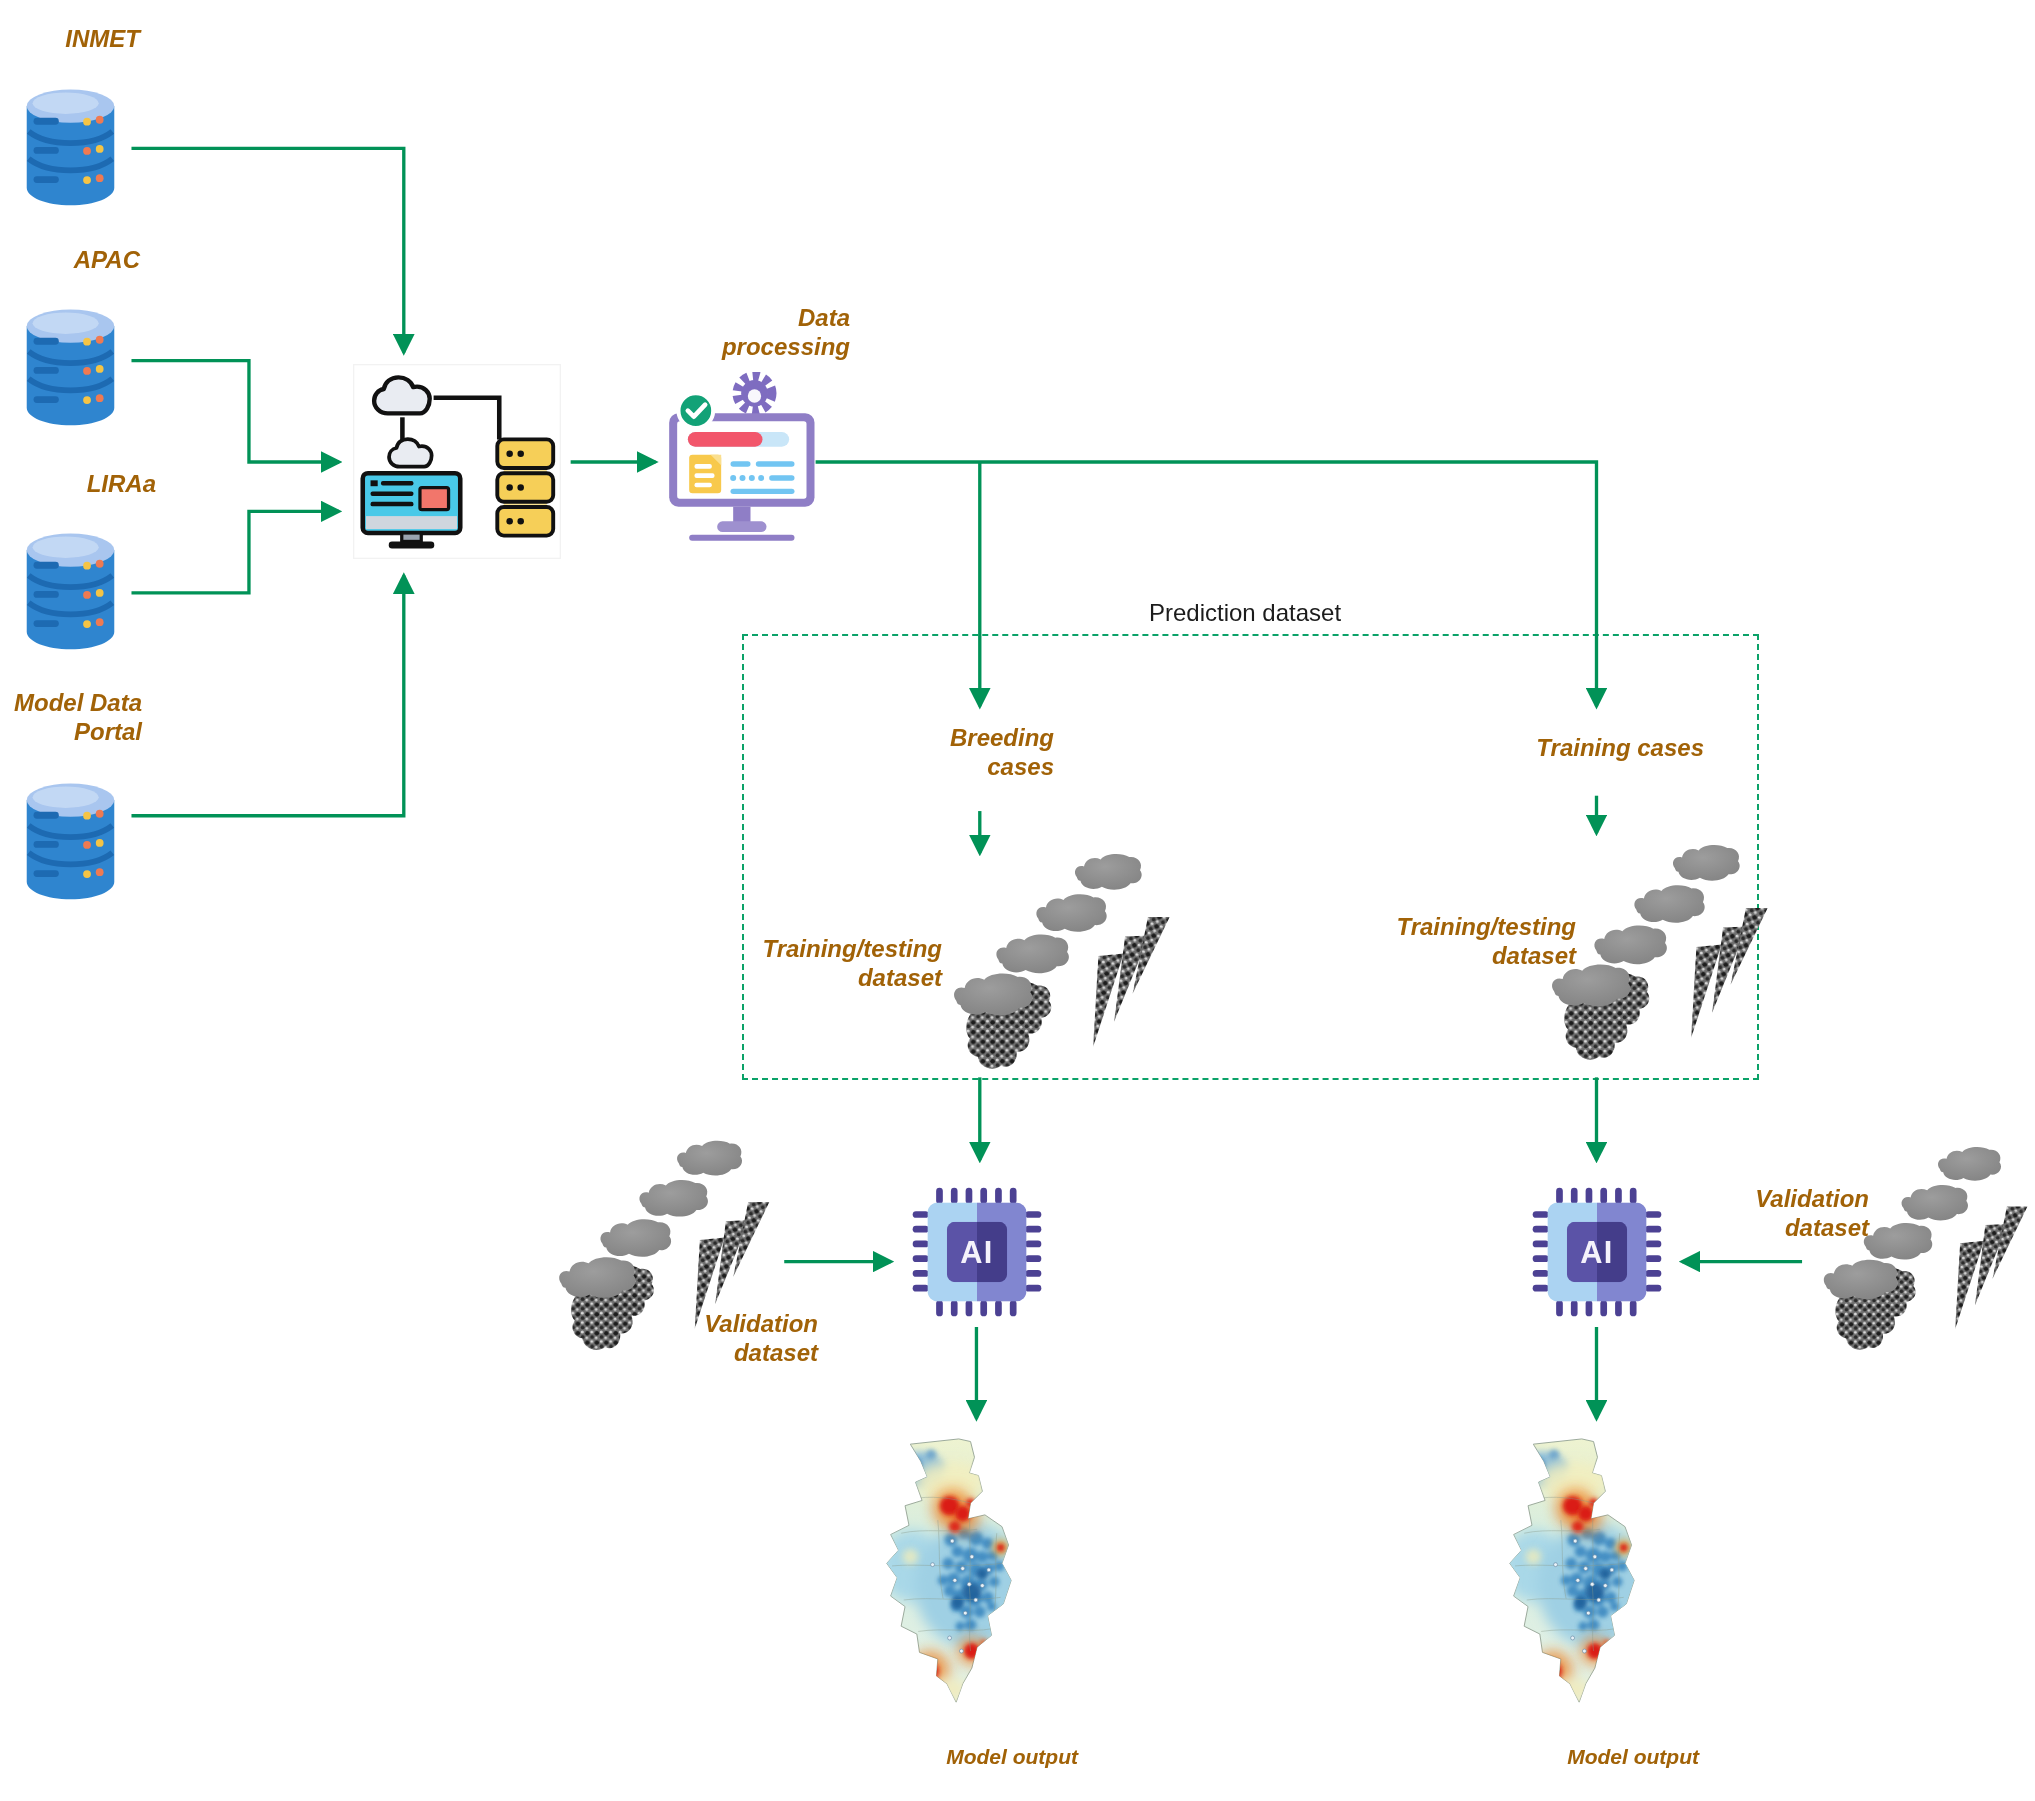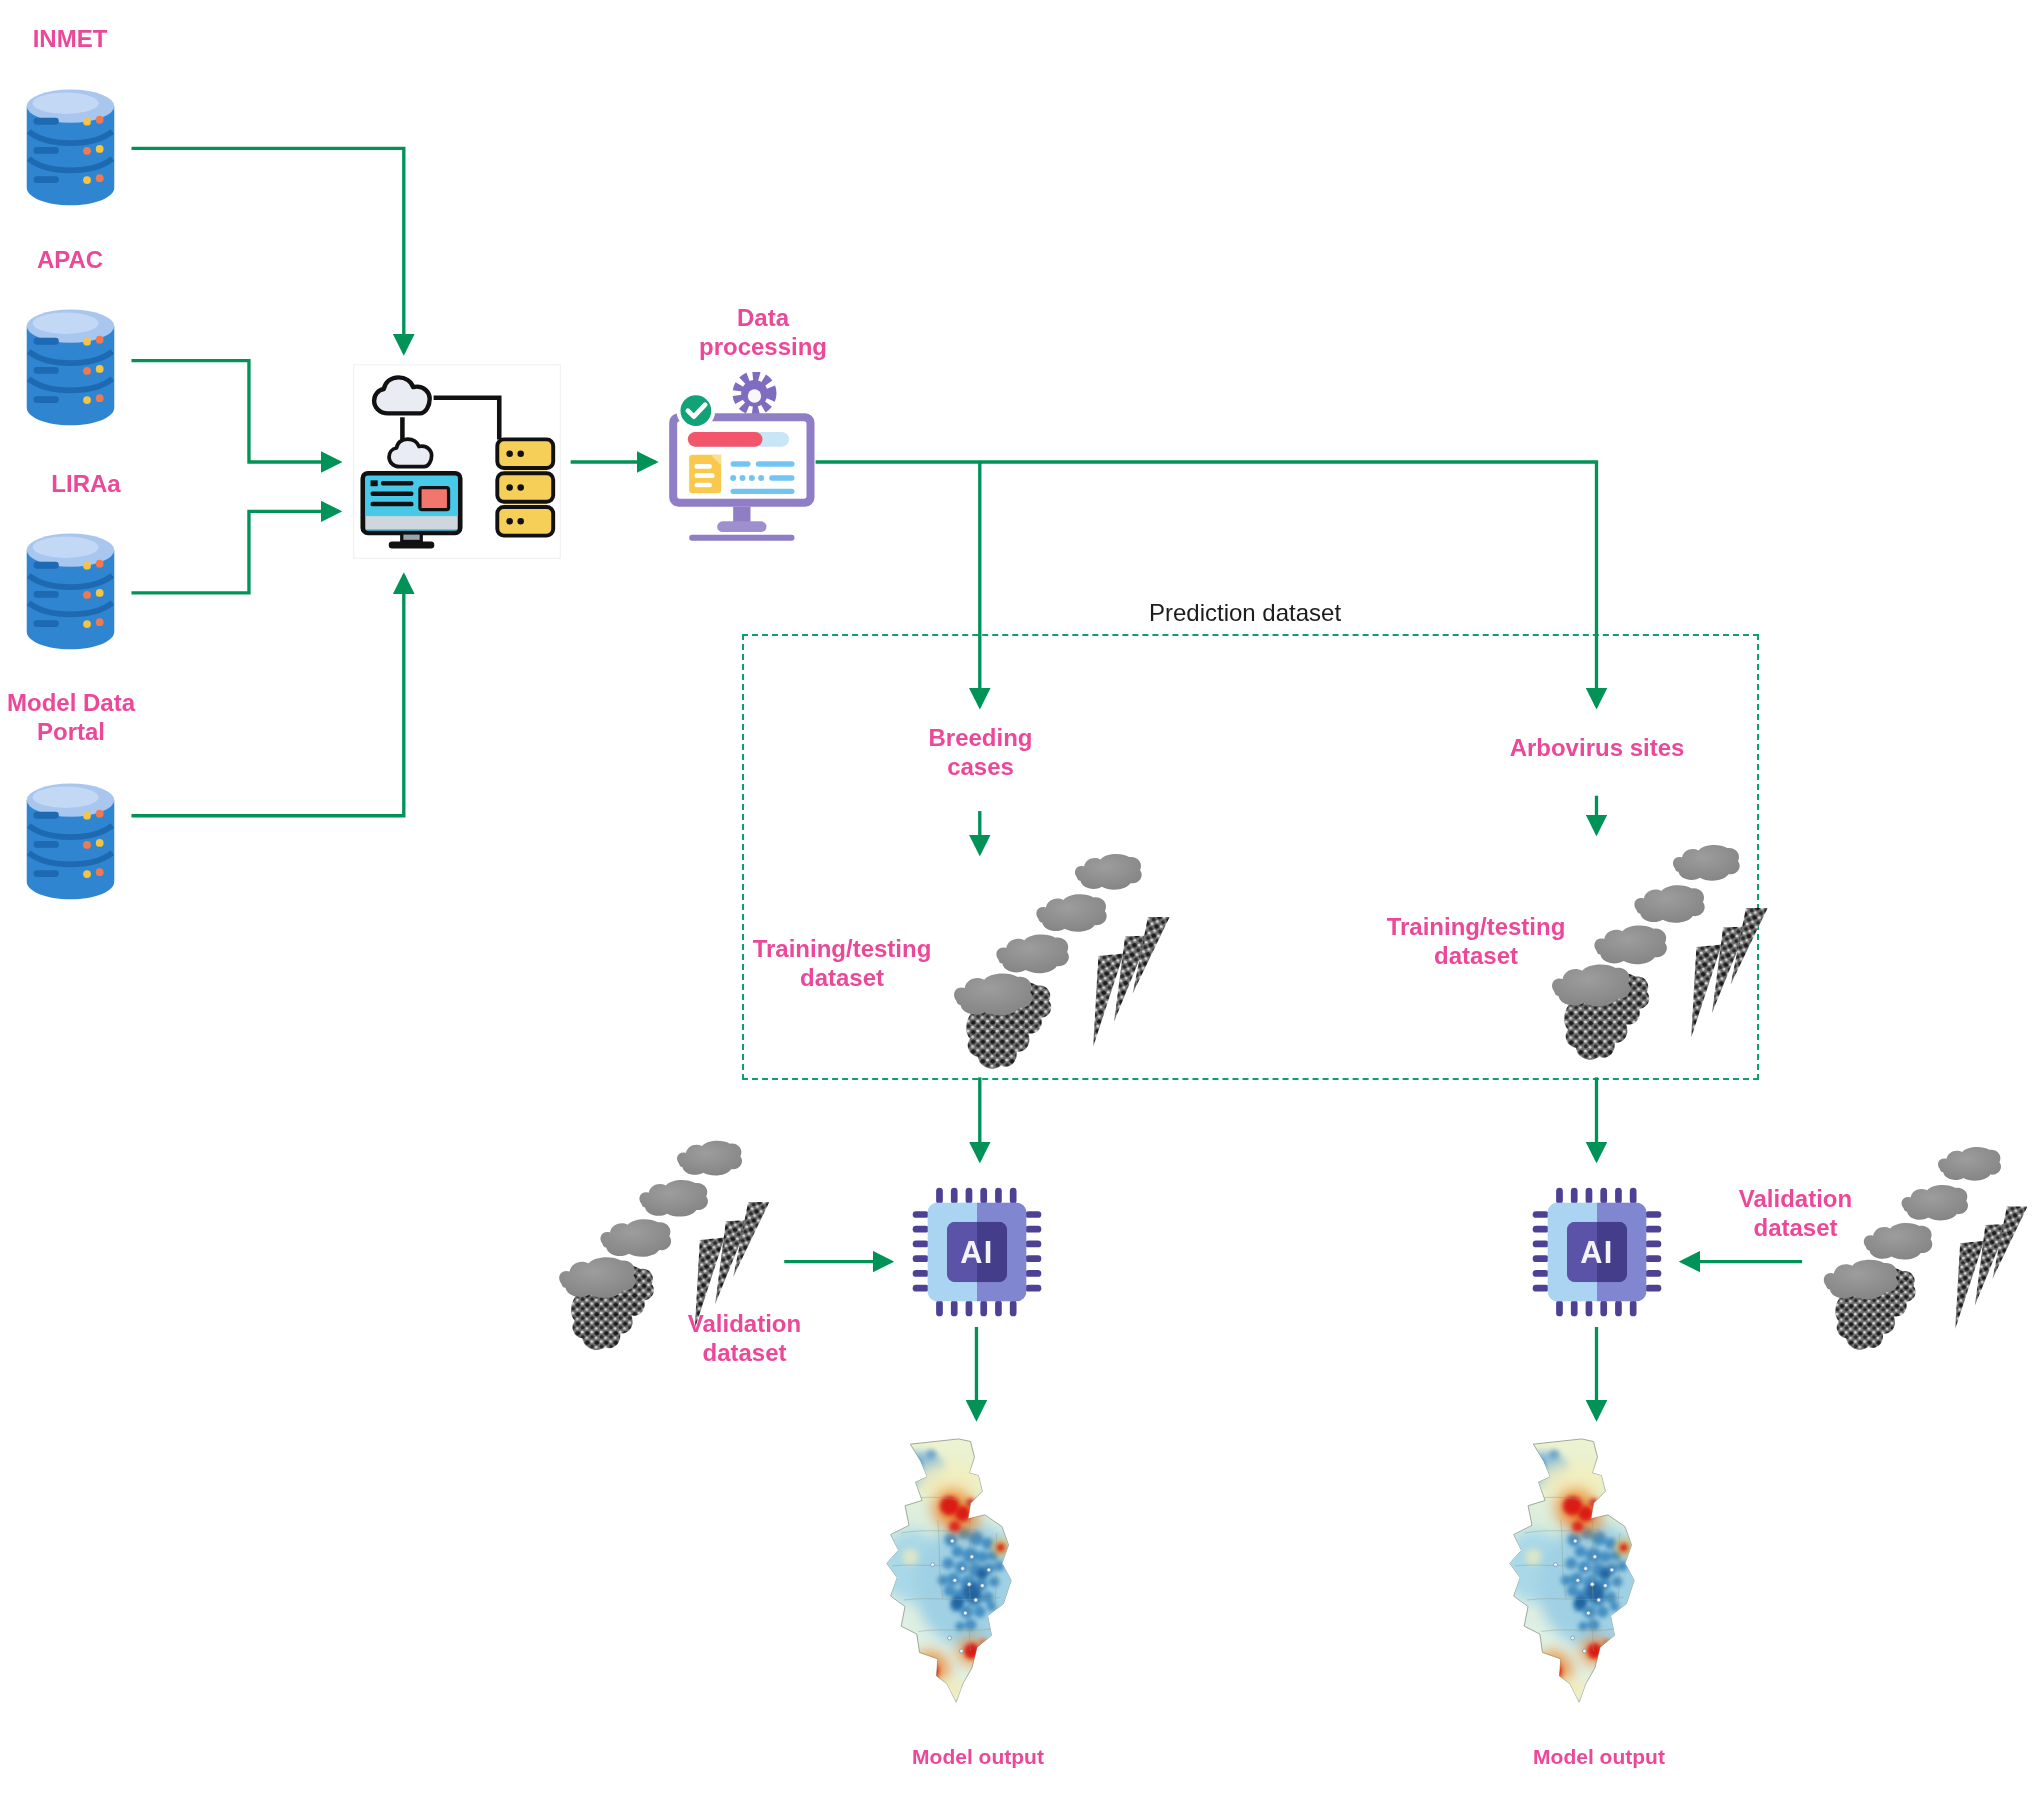--- a/index.html
+++ b/index.html
@@ -1,18 +1,18 @@
 <!DOCTYPE html>
 <html style="font-size:10.7px"><head>
 <meta charset="utf-8">
 <style>
   html,body{margin:0;padding:0;background:#ffffff;}
   #canvas{position:relative;width:2035px;height:1801px;background:#ffffff;overflow:hidden;
           font-family:"Liberation Sans", sans-serif;}
-  .lbl{position:absolute;font-weight:700;color:#ec4899;font-size:24px;line-height:1.2;text-align:center;}
+  .lbl{position:absolute;font-weight:700;color:#a16207;font-size:24px;line-height:1.2;text-align:right;font-style:italic;}
   .lbl.big{font-size:21px;}
   #connectors{position:absolute;left:0;top:0;z-index:3;pointer-events:none;}
   .icon-wrap{position:absolute;z-index:2;}
   .pred-box{position:absolute;left:742px;top:634px;width:1013px;height:442px;
             border:2.7px dashed #0aa268;z-index:1;}
   .pred-label{position:absolute;left:1095px;top:599px;width:300px;z-index:2;
               font-weight:400;color:#1c1c1c;font-size:24px;text-align:center;background:#fff;}
   svg{display:block;}
 </style>
 </head>
@@ -333,21 +333,21 @@
       </g>
       <circle cx="40" cy="58" r="26" fill="#12a277" stroke="#ffffff" stroke-width="6"></circle>
       <path d="M28,58 L37,67 L54,49" stroke="#ffffff" stroke-width="7" fill="none" stroke-linecap="round" stroke-linejoin="round"></path>
       <rect x="96" y="202" width="26" height="24" fill="#8f7ec6"></rect>
       <rect x="72" y="224" width="74" height="16" rx="8" fill="#9e90cf"></rect>
       <rect x="30" y="244" width="158" height="9" rx="4.5" fill="#8f7ec6"></rect>
     </svg>
   </div>
 
   <div class="lbl" style="left:907px;top:724px;width:147px;z-index:2">Breeding cases</div>
-  <div class="lbl" style="left:1490px;top:734px;width:214px;z-index:2">Arbovirus sites</div>
+  <div class="lbl" style="left:1490px;top:734px;width:214px;z-index:2">Training cases</div>
 
   <div class="lbl" style="left:742px;top:935px;width:200px;z-index:2">Training/testing dataset</div>
   <div class="icon-wrap" style="left:931px;top:851px">
     <svg width="254" height="220" viewBox="0 0 360 340">
         <use href="#sym-mapstack"></use>
       </svg>
   </div>
 
   <div class="lbl" style="left:1376px;top:913px;width:200px;z-index:2">Training/testing dataset</div>
   <div class="icon-wrap" style="left:1529px;top:842px">

